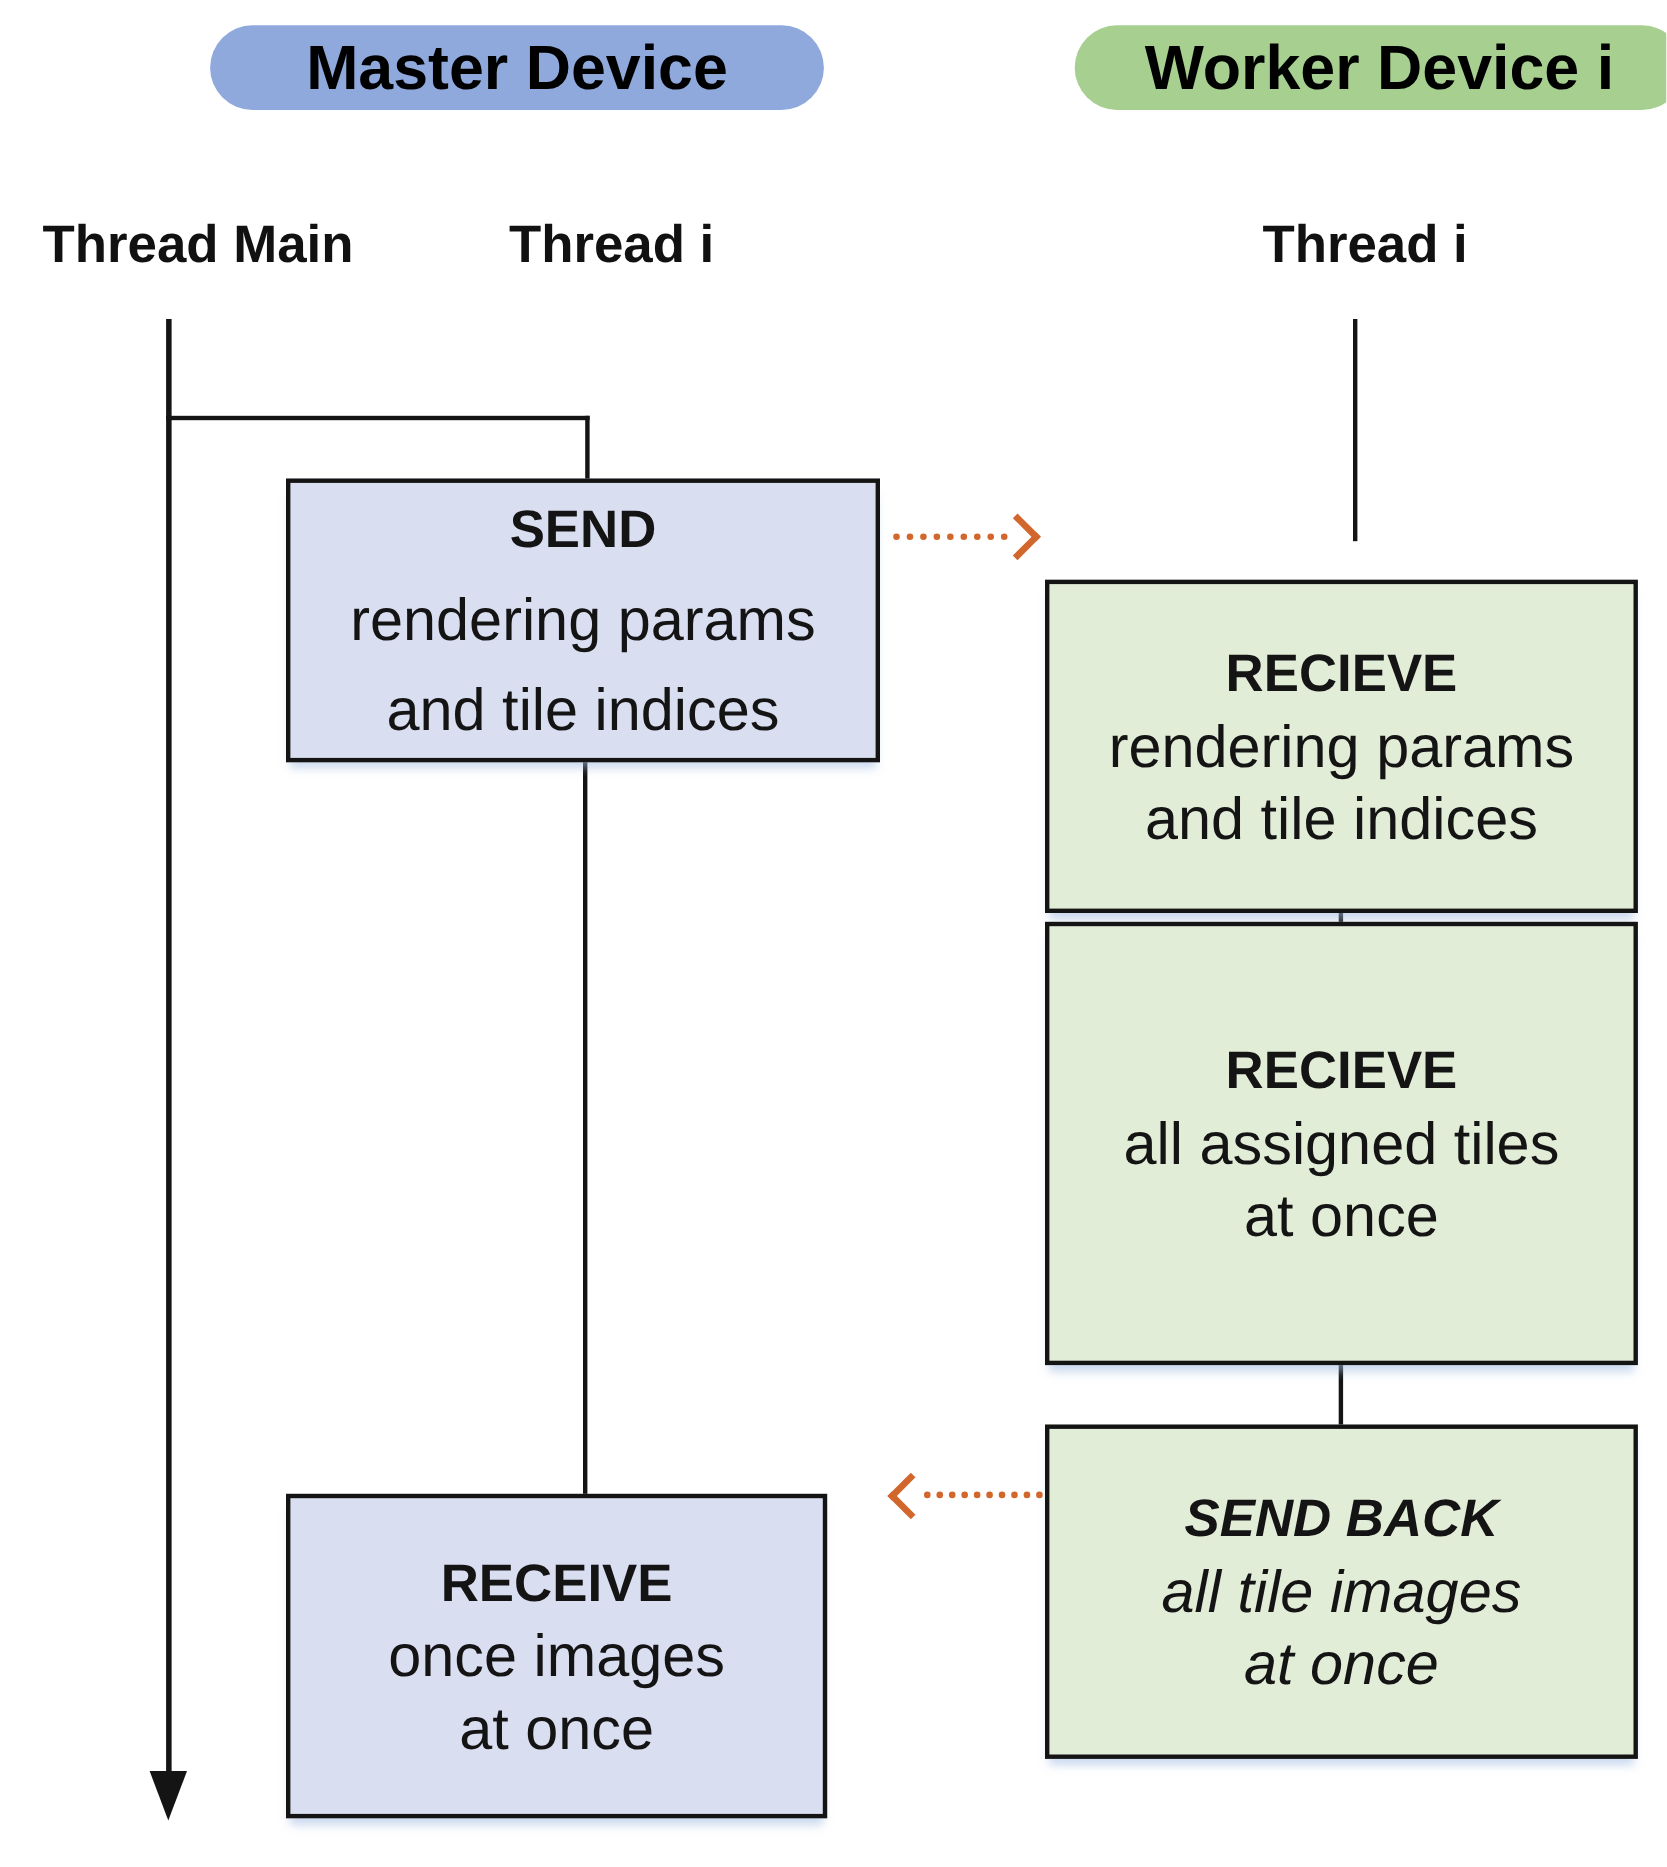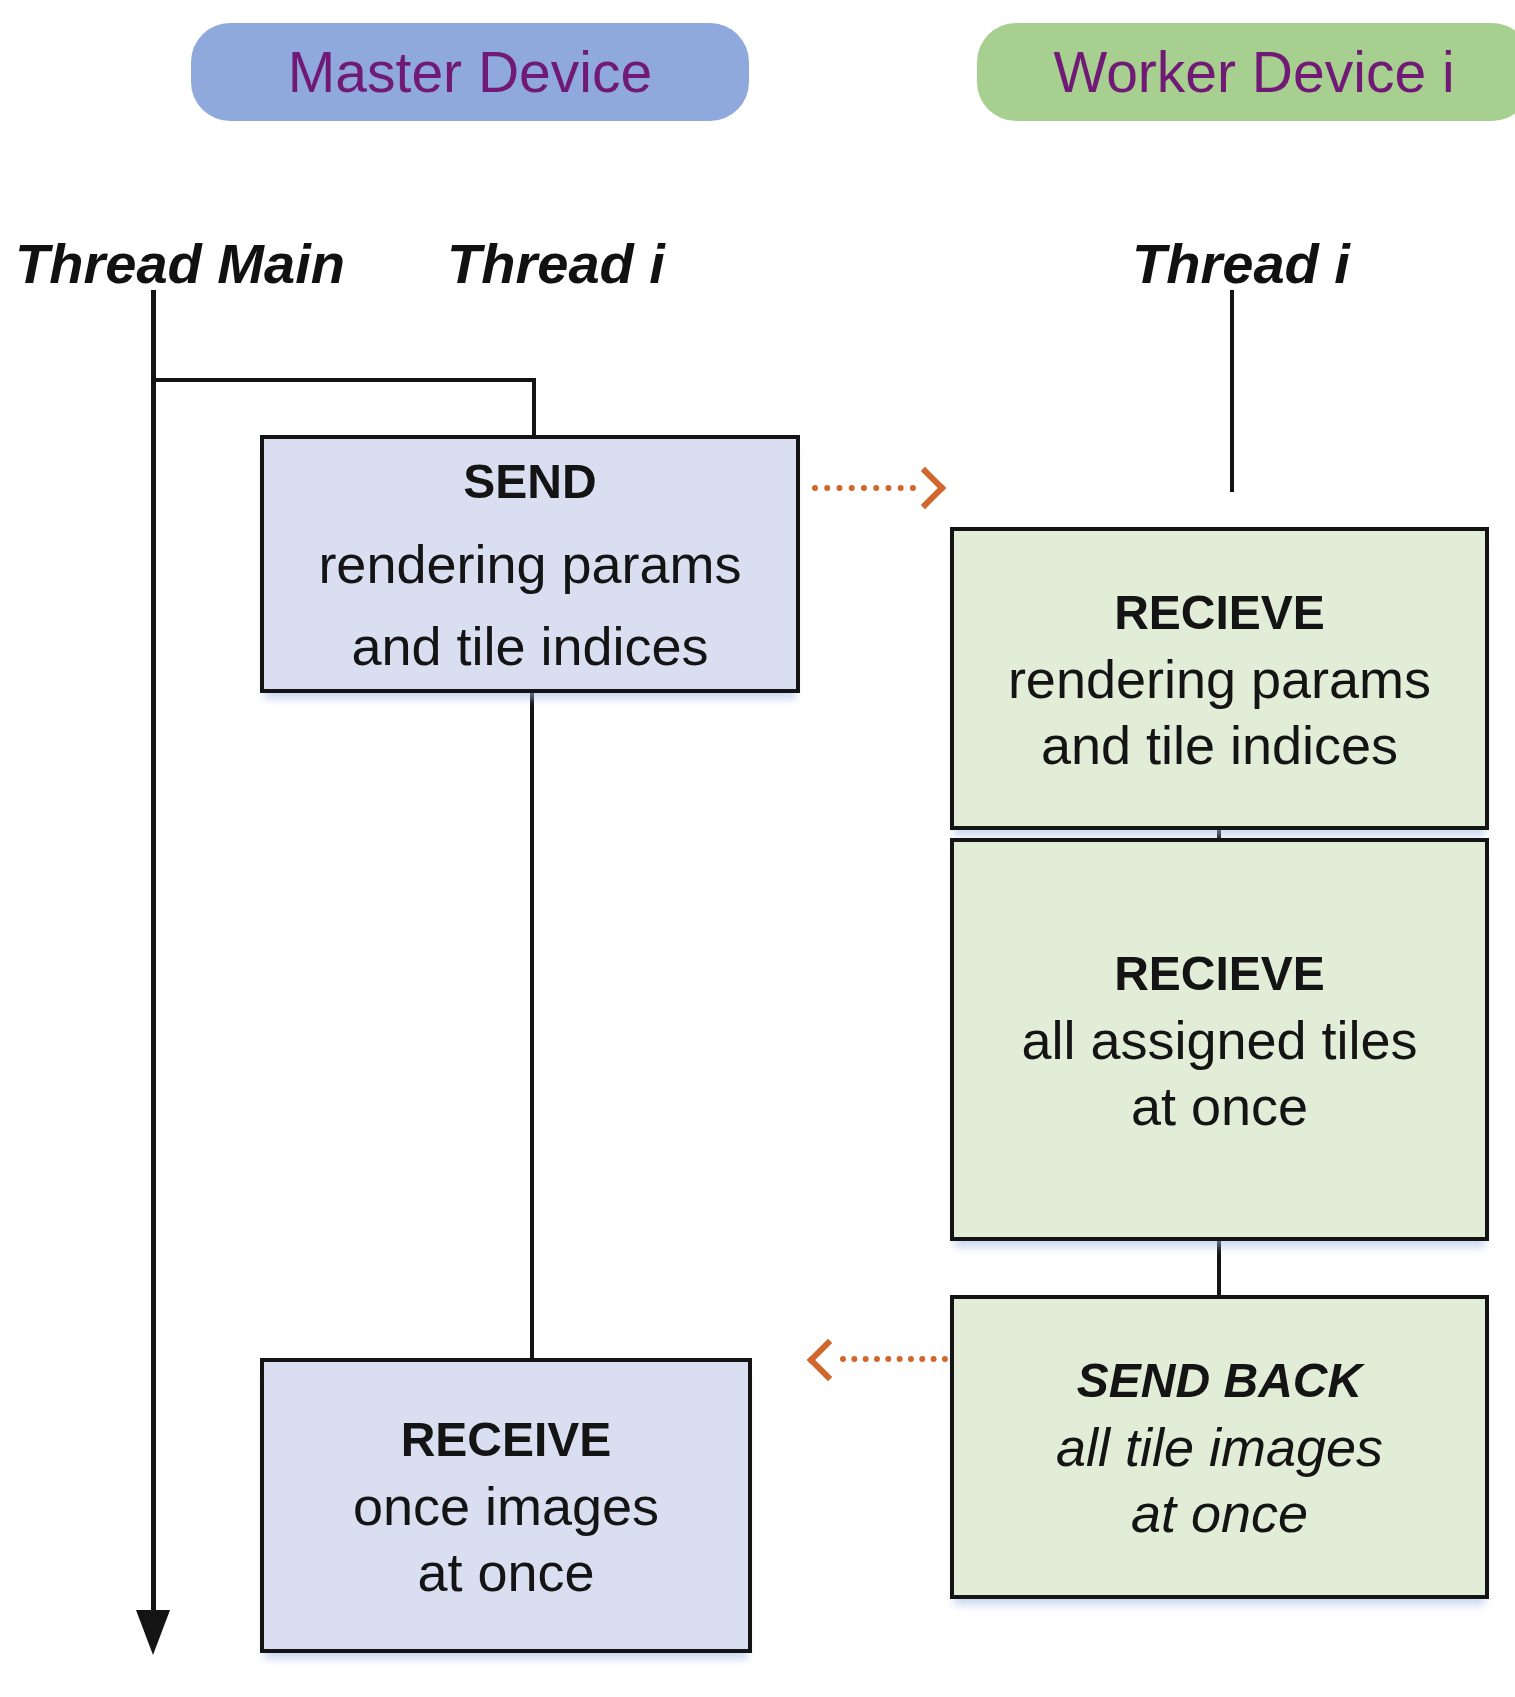--- a/index.html
+++ b/index.html
@@ -6,33 +6,33 @@
   #canvas{
     position:relative;
     width:1515px;height:1697px;
     background:#ffffff;
     font-family:"Liberation Sans", sans-serif;
     color:#141414;
     overflow:hidden;
   }
   
   .pill{
-    position:absolute;top:23px;height:98px;
+    position:absolute;top:23px;height:77px;
     border-radius:39px;
     display:flex;align-items:center;justify-content:center;
-    font-weight:normal;font-size:57px;letter-spacing:0;
-    color:#701a75;
+    font-weight:bold;font-size:57px;letter-spacing:0;
+    color:#000000;
   }
   .pill-master{left:191px;width:558px;background:var(--pill-blue,#8FA9DC);}
   .pill-worker{left:977px;width:554px;background:var(--pill-green,#A6CF90);}
   
   .thread-label{
     position:absolute;top:192px;height:60px;
     display:flex;align-items:center;justify-content:center;
-    font-weight:bold;font-style:italic;font-size:56px;color:#111;margin-top:41px;
+    font-weight:bold;font-size:48px;color:#111;
   }
   .tl-main{left:10px;width:340px;}
   .tl-master-i{left:431px;width:250px;}
   .tl-worker-i{left:1116px;width:250px;}
   
   .vline,.hline{position:absolute;background:var(--line-black,#141414);}
   .main-lifeline{left:151px;top:290px;width:5px;height:1322px;}
   .main-arrowhead{
     position:absolute;left:136px;top:1610px;width:0;height:0;
     border-left:17px solid transparent;border-right:17px solid transparent;

